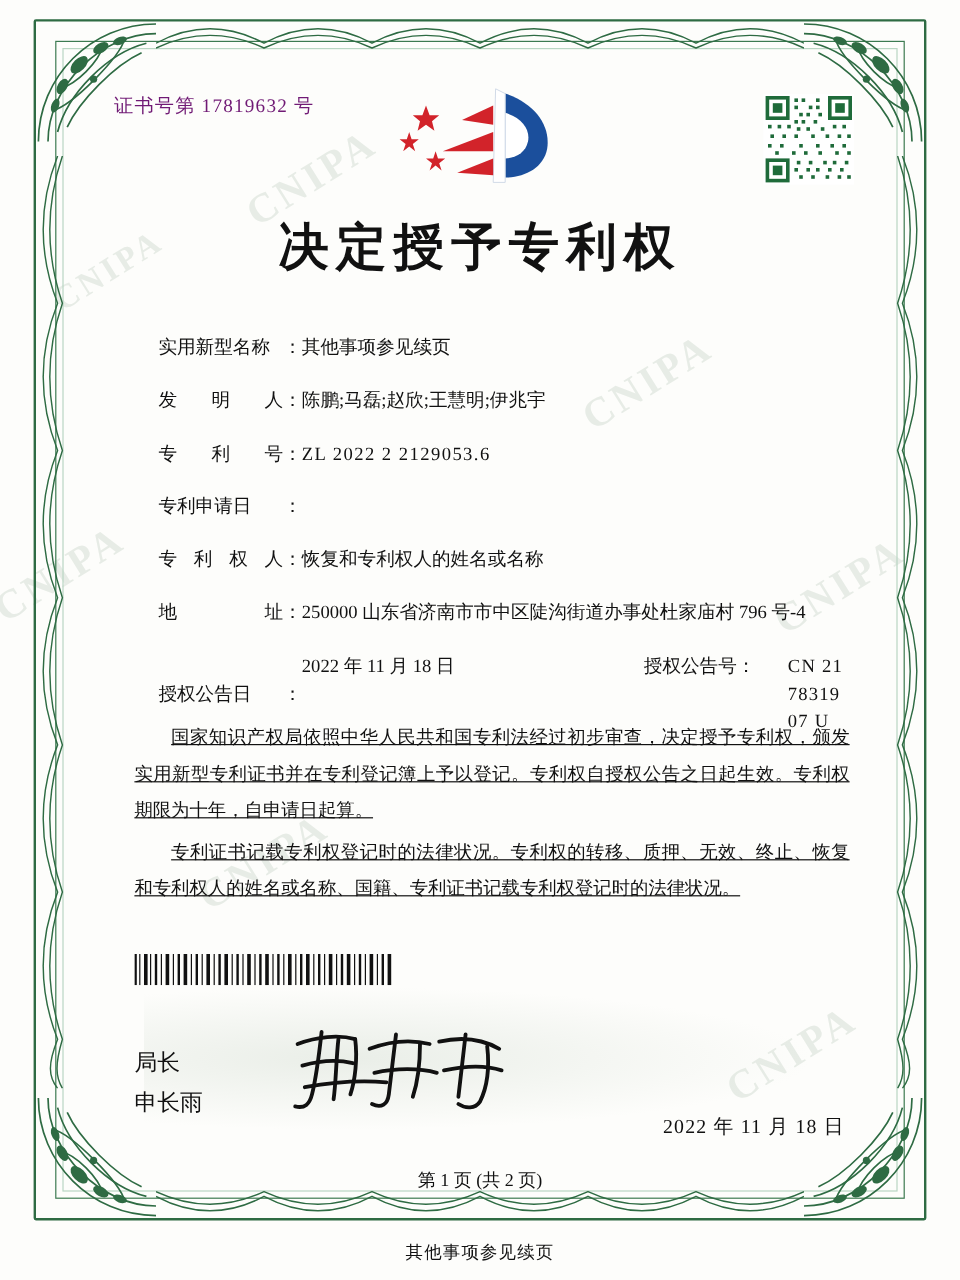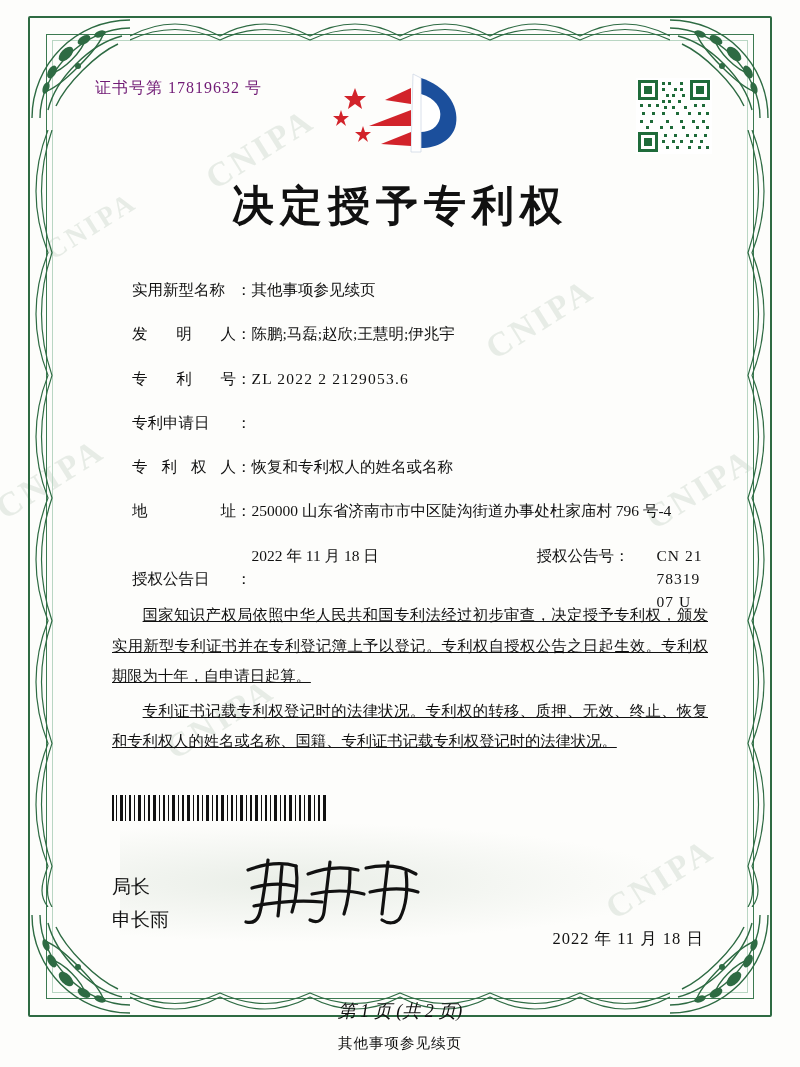--- a/index.html
+++ b/index.html
@@ -235,25 +235,24 @@
     top: 928px;
     font-size: 16.5px;
     color: #111;
     letter-spacing: 1px;
   }
 
   .page-num {
     position: absolute;
     left: 0;
     right: 0;
-    top: 999px;
+    top: 974px;
     text-align: center;
-    font-size: 18px;
+    font-size: 15px;
     color: #111;
-    font-style: italic;
   }
 
   .footer-note {
     position: absolute;
     left: 0;
     right: 0;
     bottom: 14px;
     text-align: center;
     font-size: 14.5px;
     color: #111;

